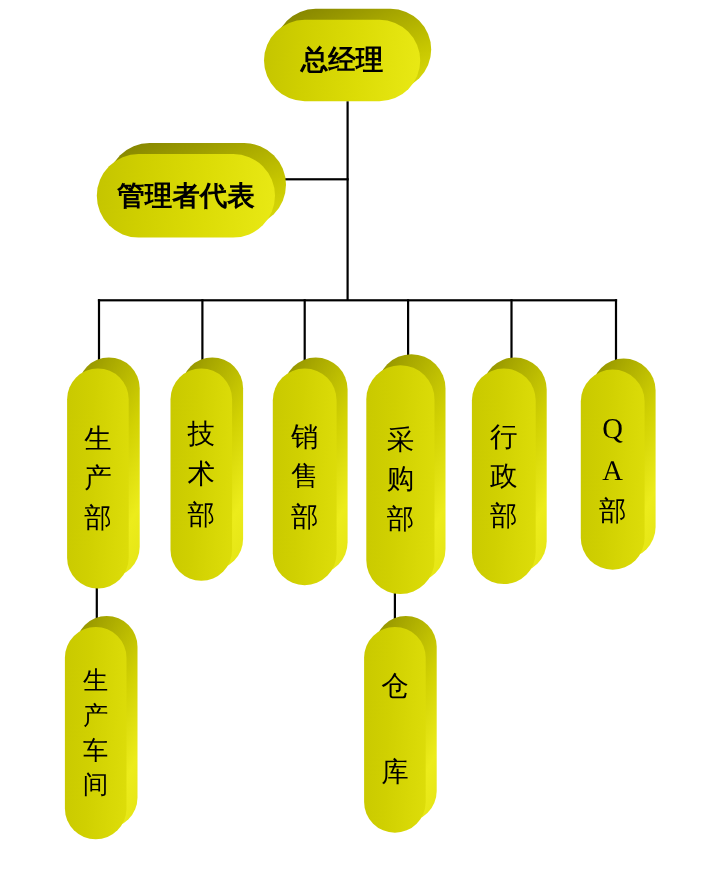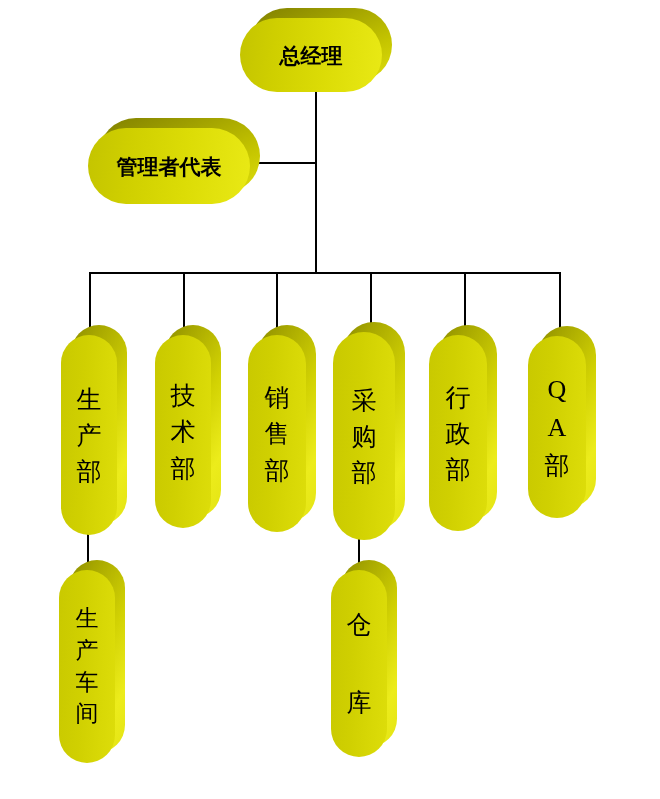--- a/index.html
+++ b/index.html
@@ -80,21 +80,21 @@
     background:
       linear-gradient(92deg, #c9c900 0%, #d0d001 40%, #d8d806 75%, #dddd0a 100%);
   }
   .node.vert .extrude {
     background:
       linear-gradient(120deg, #8d8d00 0%, #a8a800 18%, #d2d203 50%, #ecec1b 78%, #e4e414 100%);
   }
 
   
   .label-h {
-    font-size: 21px;
+    font-size: 25px;
     font-weight: bold;
     color: #000000;
     letter-spacing: 0px;
     line-height: 1;
     white-space: nowrap;
   }
 
   .label-v {
     font-size: 25px;
     font-weight: normal;
@@ -141,21 +141,21 @@
   <div class="line line-v" style="left:87px; top:522px; height:46px;"></div>
   <div class="line line-v" style="left:358px; top:522px; height:46px;"></div>
 
   <div class="node horiz" style="left:240px; top:8px; width:152px; height:84px;">
     <div class="extrude"></div>
     <div class="face">
       <span class="label-h">总经理</span>
     </div>
   </div>
 
-  <div class="node horiz" style="left:88px; top:118px; width:172px; height:86px;">
+  <div class="node horiz" style="left:88px; top:130px; width:172px; height:86px;">
     <div class="extrude"></div>
     <div class="face">
       <span class="label-h">管理者代表</span>
     </div>
   </div>
 
   <div class="node vert" style="left:61px; top:325px; width:66px; height:210px;">
     <div class="extrude"></div>
     <div class="face">
       <span class="label-v">

